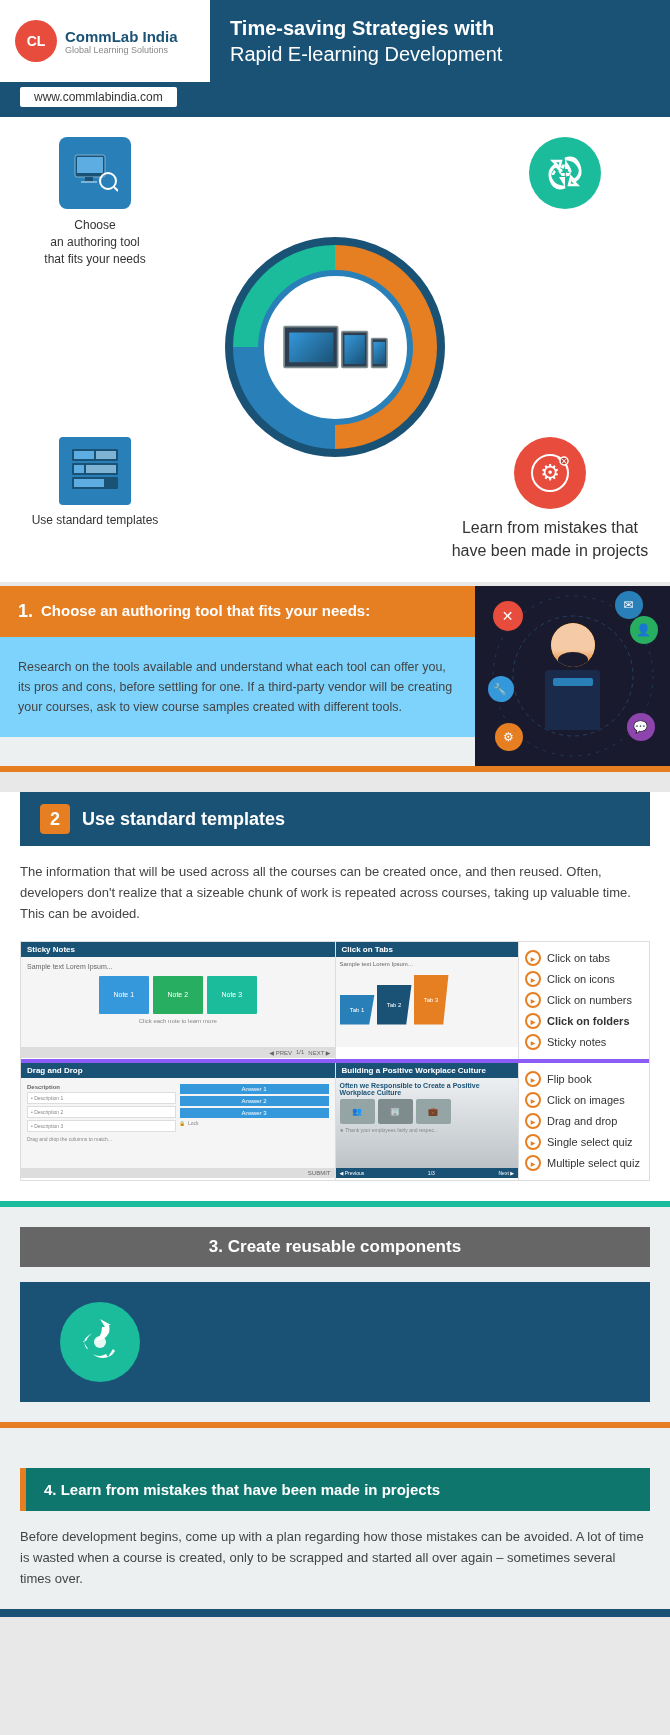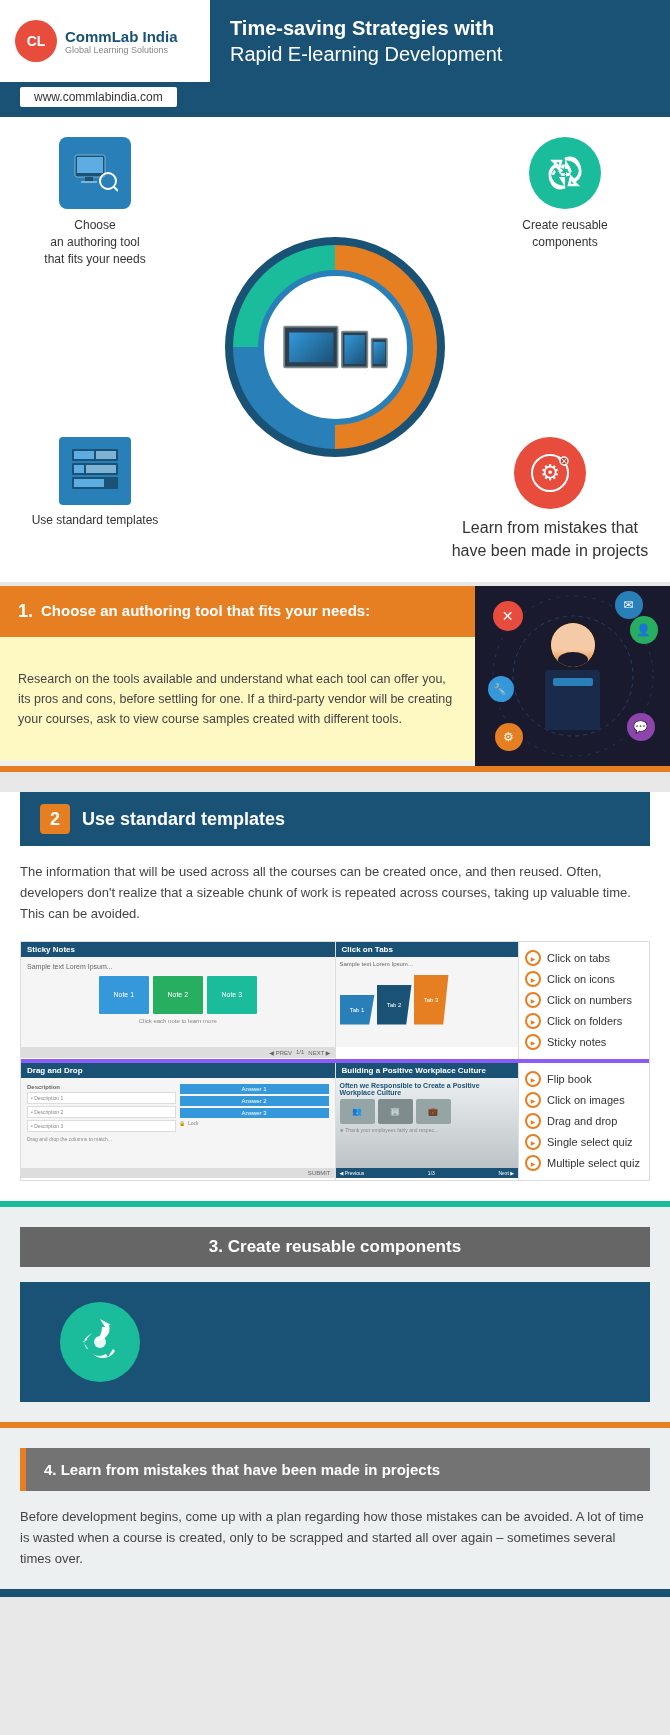--- a/index.html
+++ b/index.html
@@ -60,23 +60,20 @@
         <svg width="40" height="40" viewBox="0 0 40 40">
           <path d="M20 6 L26 16 L20 16 L20 6Z" fill="white"></path>
           <path d="M20 6 Q30 6 34 14 Q38 22 30 28 L26 24 L24 32 L32 32 L28 28 Q38 22 34 12 Q30 2 20 6Z" fill="none" stroke="white" stroke-width="2.5" fill-rule="evenodd"></path>
           <path d="M20 34 L14 24 L20 24 L20 34Z" fill="white"></path>
           <path d="M20 34 Q10 34 6 26 Q2 18 10 12 L14 16 L16 8 L8 8 L12 12 Q2 18 6 28 Q10 38 20 34Z" fill="none" stroke="white" stroke-width="2.5"></path>
           <path d="M8 22 Q8 20 10 18" stroke="white" stroke-width="2.5" fill="none"></path>
 
           <text x="20" y="24" text-anchor="middle" fill="white" font-size="18">♻</text>
         </svg>
       </div>
-      <div style="font-size:12px;color:#333;line-height:1.4;">
-        <span>Create reusable<br>components</span>
-      </div>
     </div>
   </div>
 
   <div style="text-align:center;margin:-40px 0 -30px 0;position:relative;z-index:2;">
     <div style="width:220px;height:220px;border-radius:50%;background:conic-gradient(#e67e22 0deg 180deg, #2980b9 180deg 270deg, #1abc9c 270deg 360deg);display:inline-flex;align-items:center;justify-content:center;border:8px solid #1a5276;">
       <div style="width:155px;height:155px;border-radius:50%;background:white;display:flex;align-items:center;justify-content:center;border:6px solid #2980b9;">
 
         <div style="display:flex;align-items:flex-end;gap:3px;transform:scale(0.85);">
           <div style="width:65px;height:50px;background:#2c3e50;border:2px solid #7f8c8d;border-radius:2px;display:flex;align-items:center;justify-content:center;position:relative;">
             <div style="width:52px;height:35px;background:linear-gradient(135deg,#3498db,#1a5276);border-radius:1px;"></div>
@@ -125,21 +122,21 @@
   </div>
 </div>
 
 <div style="margin-top:4px;">
   <div style="display:flex;">
     <div style="flex:1;background:#ecf0f1;padding:0;">
       <div style="background:#e67e22;padding:15px 18px;display:flex;align-items:flex-start;">
         <span style="color:white;font-size:18px;font-weight:bold;margin-right:8px;flex-shrink:0;">1.</span>
         <span style="color:white;font-size:15px;font-weight:bold;line-height:1.3;">Choose an authoring tool that fits your needs:</span>
       </div>
-      <div style="padding:32px 18px;font-size:12.5px;line-height:1.6;color:#444;background:#fef9c3;">Research on the tools available and understand what each tool can offer you, its pros and cons, before settling for one. If a third-party vendor will be creating your courses, ask to view course samples created with different tools.</div>
+      <div style="padding:20px 18px;font-size:12.5px;line-height:1.6;color:#444;background:#7dd3fc;">Research on the tools available and understand what each tool can offer you, its pros and cons, before settling for one. If a third-party vendor will be creating your courses, ask to view course samples created with different tools.</div>
     </div>
 
     <div style="width:195px;background:#1a1a2e;display:flex;align-items:center;justify-content:center;overflow:hidden;">
       <div style="position:relative;width:180px;height:180px;display:flex;align-items:center;justify-content:center;">
 
         <div style="position:relative;z-index:2;">
           <div style="width:44px;height:44px;border-radius:50%;background:#f39c12;margin:0 auto 3px;display:flex;align-items:center;justify-content:center;font-size:20px;overflow:hidden;">
             <div style="width:44px;height:44px;background:linear-gradient(to bottom, #f5cba7 60%, #e67e22);border-radius:50%;display:flex;align-items:flex-end;justify-content:center;">
               <div style="width:30px;height:15px;background:#1a1a2e;border-radius:50% 50% 0 0;margin-bottom:0;"></div>
             </div>
@@ -229,21 +226,21 @@
             <span>Click on tabs</span>
           </div>
           <div style="display:flex;align-items:center;font-size:11px;color:#333;padding:2.5px 0;">
             <span style="width:16px;height:16px;border-radius:50%;border:2px solid #e67e22;display:inline-flex;align-items:center;justify-content:center;margin-right:6px;flex-shrink:0;font-size:6px;color:#e67e22;">▶</span>
             <span>Click on icons</span>
           </div>
           <div style="display:flex;align-items:center;font-size:11px;color:#333;padding:2.5px 0;">
             <span style="width:16px;height:16px;border-radius:50%;border:2px solid #e67e22;display:inline-flex;align-items:center;justify-content:center;margin-right:6px;flex-shrink:0;font-size:6px;color:#e67e22;">▶</span>
             <span>Click on numbers</span>
           </div>
-          <div style="display:flex;align-items:center;font-size:11px;color:#333;padding:2.5px 0;">
+          <div style="display:flex;align-items:center;font-size:11px;color:#333;padding:2.5px 0;font-weight:bold;">
             <span style="width:16px;height:16px;border-radius:50%;border:2px solid #e67e22;display:inline-flex;align-items:center;justify-content:center;margin-right:6px;flex-shrink:0;font-size:6px;color:#e67e22;">▶</span>
             <span>Click on folders</span>
           </div>
           <div style="display:flex;align-items:center;font-size:11px;color:#333;padding:2.5px 0;">
             <span style="width:16px;height:16px;border-radius:50%;border:2px solid #e67e22;display:inline-flex;align-items:center;justify-content:center;margin-right:6px;flex-shrink:0;font-size:6px;color:#e67e22;">▶</span>
             <span>Sticky notes</span>
           </div>
         </div>
       </div>
     </div>
@@ -339,19 +336,19 @@
 
         <circle cx="27" cy="28" r="6" fill="white" opacity="0.9"></circle>
       </svg>
     </div>
   </div>
 </div>
 
 <div style="height:6px;background:#e67e22;"></div>
 
 <div style="background:#ecf0f1;padding:20px;">
-  <div style="background:#737373;color:white;padding:12px 18px;border-left:6px solid #e67e22;font-size:15px;font-weight:bold;line-height:1.3;">
+  <div style="background:#0f766e;color:white;padding:12px 18px;border-left:6px solid #e67e22;font-size:15px;font-weight:bold;line-height:1.3;margin-top:20px;">
     <span>4. </span><span>Learn from mistakes that have been made in projects</span>
   </div>
   <div style="font-size:13px;line-height:1.6;color:#444;padding-top:16px;">Before development begins, come up with a plan regarding how those mistakes can be avoided. A lot of time is wasted when a course is created, only to be scrapped and started all over again – sometimes several times over.</div>
 </div>
 
 <div style="height:8px;background:#1a5276;"></div>
 
 </body></html>

